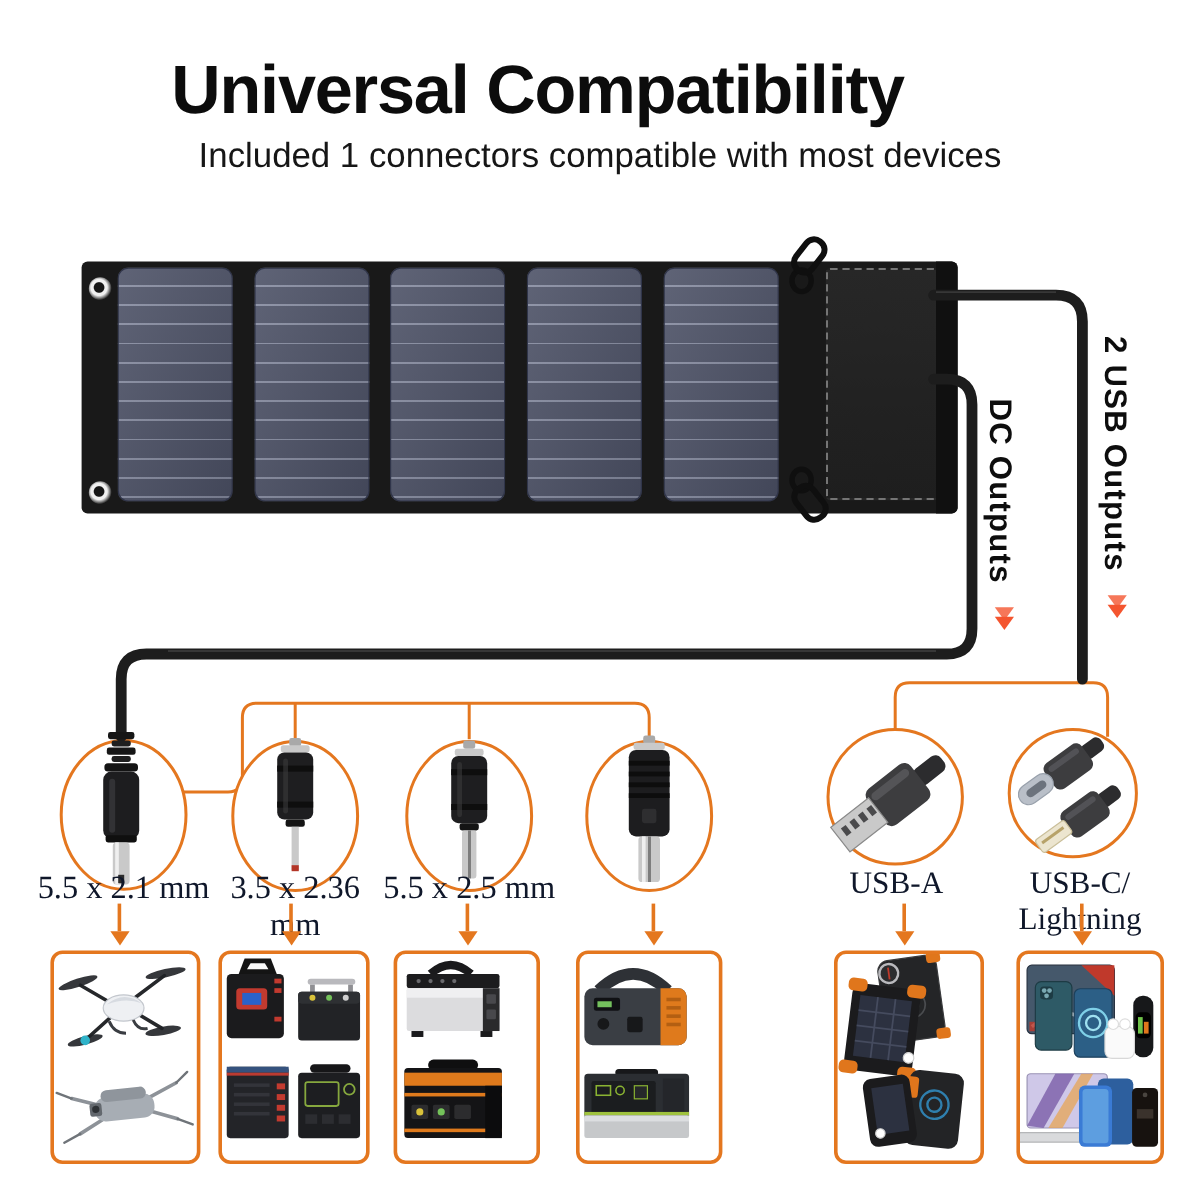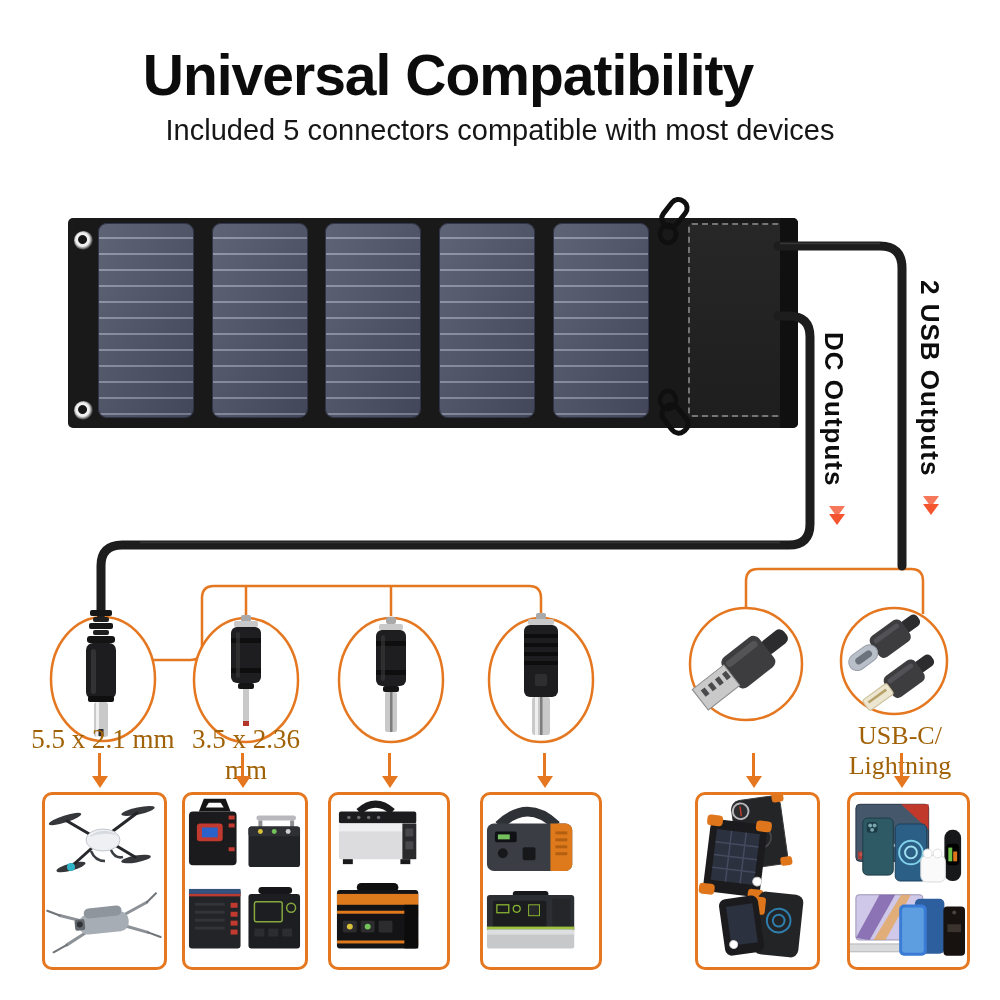--- a/index.html
+++ b/index.html
@@ -34,21 +34,21 @@
   .vdc{left:818px;top:332px;}
   .vusb{left:914px;top:280px;}
   .chev{display:flex;flex-direction:column;align-items:center;width:18px;}
   .chev i{display:block;width:0;height:0;border-left:8px solid transparent;border-right:8px solid transparent;
           border-top:11px solid var(--chevron);}
   .chev i:first-child{opacity:.8;margin-bottom:-3px;}
   .chev-dc{left:828px;top:506px;}
   .chev-usb{left:922px;top:496px;}
 
   
-  .clabel{font-family:"Liberation Serif",serif;color:#a16207;font-size:27px;text-align:center;width:150px;top:724px;}
+  .clabel{font-family:"Liberation Serif",serif;color:#0f172a;font-size:27px;text-align:center;width:150px;top:724px;}
   .cl1{left:28px}.cl2{left:171px}.cl3{left:316px}.cl4{left:469px}
   .clu{font-size:26px;top:721px;}
   .cl5{left:672px}.cl6{left:805px;width:190px;}
 
   
   .arrow{width:17px;top:753px;}
   .arrow .shaft{width:3.5px;height:23px;background:var(--accent);margin:0 auto;}
   .arrow .head{width:0;height:0;border-left:8.5px solid transparent;border-right:8.5px solid transparent;
                border-top:12px solid var(--accent);margin:0 auto;}
   .a1{left:91px}.a2{left:234px}.a3{left:381px}.a4{left:536px}.a5{left:745px}.a6{left:893px}
@@ -67,21 +67,21 @@
   .bubble{stroke:var(--accent);stroke-width:2.5;fill:#fff;}
   .metal{fill:#c9c9c9;}
   .metal-d{fill:#a9a9a9;}
 </style>
 </head>
 <body>
 
 <div class="page" style="--accent: #e4771f; --chevron: #f4552f; --cable: #1d1d1d; --solar-cell: #4d5267;">
 
   <div class="abs title">Universal Compatibility</div>
-  <div class="abs subtitle">Included 5 connectors compatible with most devices</div>
+  <div class="abs subtitle">Included 1 connectors compatible with most devices</div>
 
   <div class="abs panel">
     <div class="grommet g1"></div>
     <div class="grommet g2"></div>
     <div class="cell c1"></div>
     <div class="cell c2"></div>
     <div class="cell c3"></div>
     <div class="cell c4"></div>
     <div class="cell c5"></div>
     <div class="pocket"></div>
@@ -207,20 +207,22 @@
       <i></i>
     </div>
   <div class="abs vlabel vusb">2 USB Outputs</div>
   <div class="abs chev chev-usb">
       <i></i>
       <i></i>
     </div>
 
   <div class="abs clabel cl1">5.5 x 2.1 mm</div>
   <div class="abs clabel cl2">3.5 x 2.36 mm</div>
+  <div class="abs clabel cl3">5.5 x 2.5 mm</div>
+  <div class="abs clabel clu cl5">USB-A</div>
   <div class="abs clabel clu cl6">USB-C/ Lightning</div>
 
   <div class="abs arrow a1">
       <div class="shaft"></div>
       <div class="head"></div>
     </div>
   <div class="abs arrow a2">
       <div class="shaft"></div>
       <div class="head"></div>
     </div>

